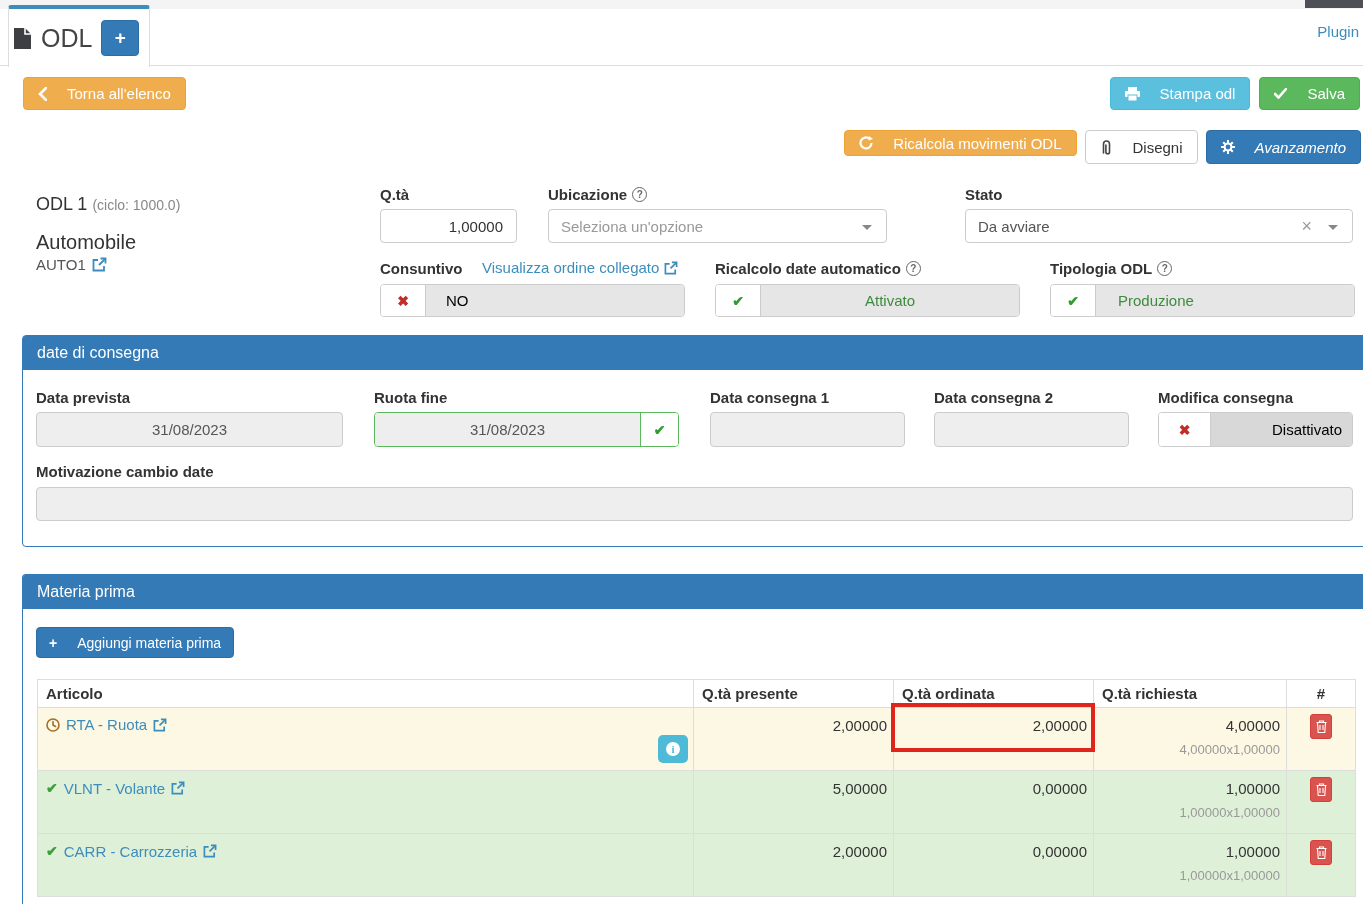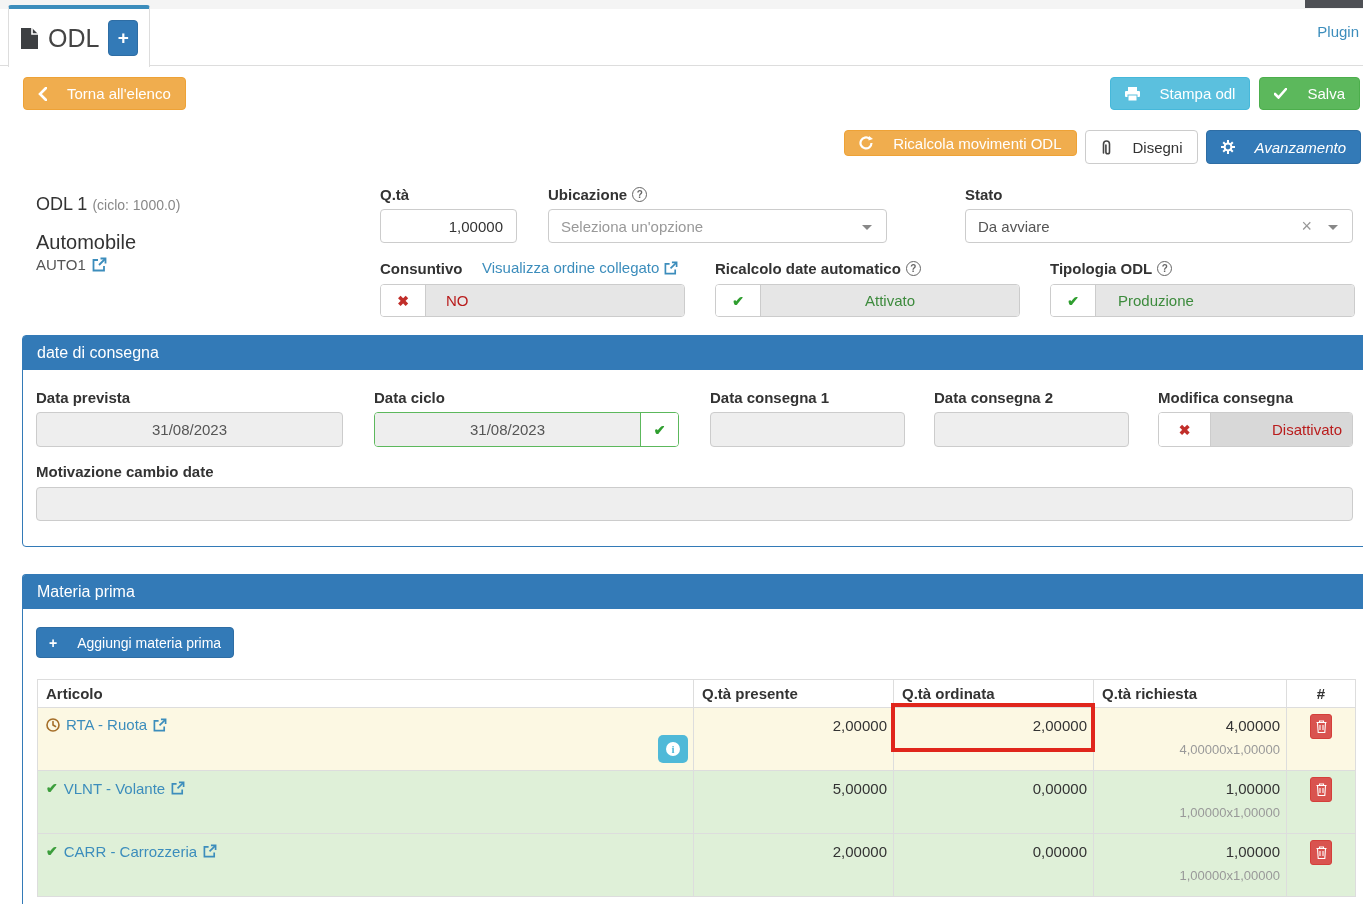--- a/index.html
+++ b/index.html
@@ -8,21 +8,21 @@
     position:relative; width:1363px; height:904px; overflow:hidden;
     background:#fff; font-family:"Liberation Sans", sans-serif; font-size:14px; color:#333;
   }
   
   .top-strip { position:absolute; top:0; left:0; right:0; height:9px; background:#f4f4f4; }
   .window-artifact { position:absolute; top:0; right:0; width:58px; height:8px; background:#4e5055; }
   .tabbar { position:absolute; top:9px; left:0; right:0; height:57px; background:#fff; border-bottom:1px solid #ddd; }
   .tab-active {
     position:absolute; left:8px; top:-4px; width:142px; height:62px; background:#fff;
     border:1px solid #ddd; border-bottom:none; border-top:4px solid #3c8dbc;
-    border-radius:3px 3px 0 0; display:flex; align-items:center; gap:9px; padding:0 11px;
+    border-radius:3px 3px 0 0; display:flex; align-items:center; gap:9px; padding:0 4px;
   }
   .tab-label { font-size:25px; color:#444; }
   .tab-add-btn { width:38px; height:36px; background:#337ab7; border:1px solid #2e6da4; border-radius:4px;
     color:#fff; font-size:19px; font-weight:bold; display:flex; align-items:center; justify-content:center; cursor:pointer; }
   .plugin-link { position:absolute; top:23px; right:4px; color:#3c8dbc; font-size:15px; text-decoration:none; cursor:pointer; }
   
   .btn { display:inline-flex; align-items:center; gap:20px; border-radius:4px; font-size:15px;
     padding:0 14px; height:33px; cursor:pointer; white-space:nowrap; }
   .btn-back { position:absolute; left:23px; top:77px; background:#f0ad4e; border:1px solid #eea236; color:#fff; }
   .toolbar-right1 { position:absolute; right:3px; top:77px; display:flex; gap:9px; }
@@ -47,21 +47,21 @@
     border-left:5px solid transparent; border-right:5px solid transparent; border-top:5px solid #888; }
   .clear-x { position:absolute; right:40px; color:#999; font-size:18px; line-height:1; cursor:pointer; }
   .placeholder { color:#999; }
   .inline-link { position:absolute; font-size:15px; color:#3c8dbc; display:flex; align-items:center; gap:5px; cursor:pointer; }
   
   .toggle { position:absolute; height:33px; display:flex; border:1px solid #ccc; border-radius:4px; overflow:hidden; cursor:pointer; }
   .toggle .knob { width:45px; background:#fff; border-right:1px solid #ccc; display:flex; align-items:center; justify-content:center;
     font-size:14px; font-weight:bold; flex:none; }
   .toggle .track { flex:1; background:#e6e6e6; display:flex; align-items:center; font-size:15px; }
   .knob-x { color:#c12e2a; } .knob-v { color:#2f9e2f; }
-  .txt-red { color:#b91c1c; } .txt-green { color:#3d8b3d; }
+  .txt-red { color:#000000; } .txt-green { color:#3d8b3d; }
   .t-left { padding-left:20px; } .t-center { justify-content:center; } .t-right { justify-content:flex-end; padding-right:10px; }
   
   .panel { position:absolute; border:1px solid #337ab7; border-radius:4px; background:#fff; }
   .panel-header { height:34px; background:#337ab7; color:#fff; font-size:16px; display:flex; align-items:center;
     padding-left:14px; border-radius:2px 2px 0 0; }
   .panel-dates { left:22px; top:335px; width:1345px; height:212px; }
   .panel-materials { left:22px; top:574px; width:1345px; height:335px; border-bottom:none; border-radius:4px 4px 0 0; }
   .input-disabled { background:#eee; color:#555; justify-content:center; }
   .datefine-wrap { position:absolute; left:374px; top:412px; width:305px; height:35px; border:1px solid #5cb85c;
     border-radius:4px; display:flex; overflow:hidden; }
@@ -246,21 +246,21 @@
     <span class="knob knob-v">✔</span>
     <span class="track txt-green" style="padding-left:22px;">Produzione</span>
   </div>
 
   <div class="panel panel-dates">
     <div class="panel-header">date di consegna</div>
   </div>
   <div class="form-label" style="left:36px; top:389px;">Data prevista</div>
   <div class="input input-disabled" style="left:36px; top:412px; width:307px; height:35px;">31/08/2023</div>
 
-  <div class="form-label" style="left:374px; top:389px;">Data ciclo</div>
+  <div class="form-label" style="left:374px; top:389px;">Ruota fine</div>
   <div class="datefine-wrap">
     <span class="datefine-val">31/08/2023</span>
     <span class="datefine-addon">✔</span>
   </div>
 
   <div class="form-label" style="left:710px; top:389px;">Data consegna 1</div>
   <div class="input input-disabled" style="left:710px; top:412px; width:195px; height:35px;"></div>
 
   <div class="form-label" style="left:934px; top:389px;">Data consegna 2</div>
   <div class="input input-disabled" style="left:934px; top:412px; width:195px; height:35px;"></div>

